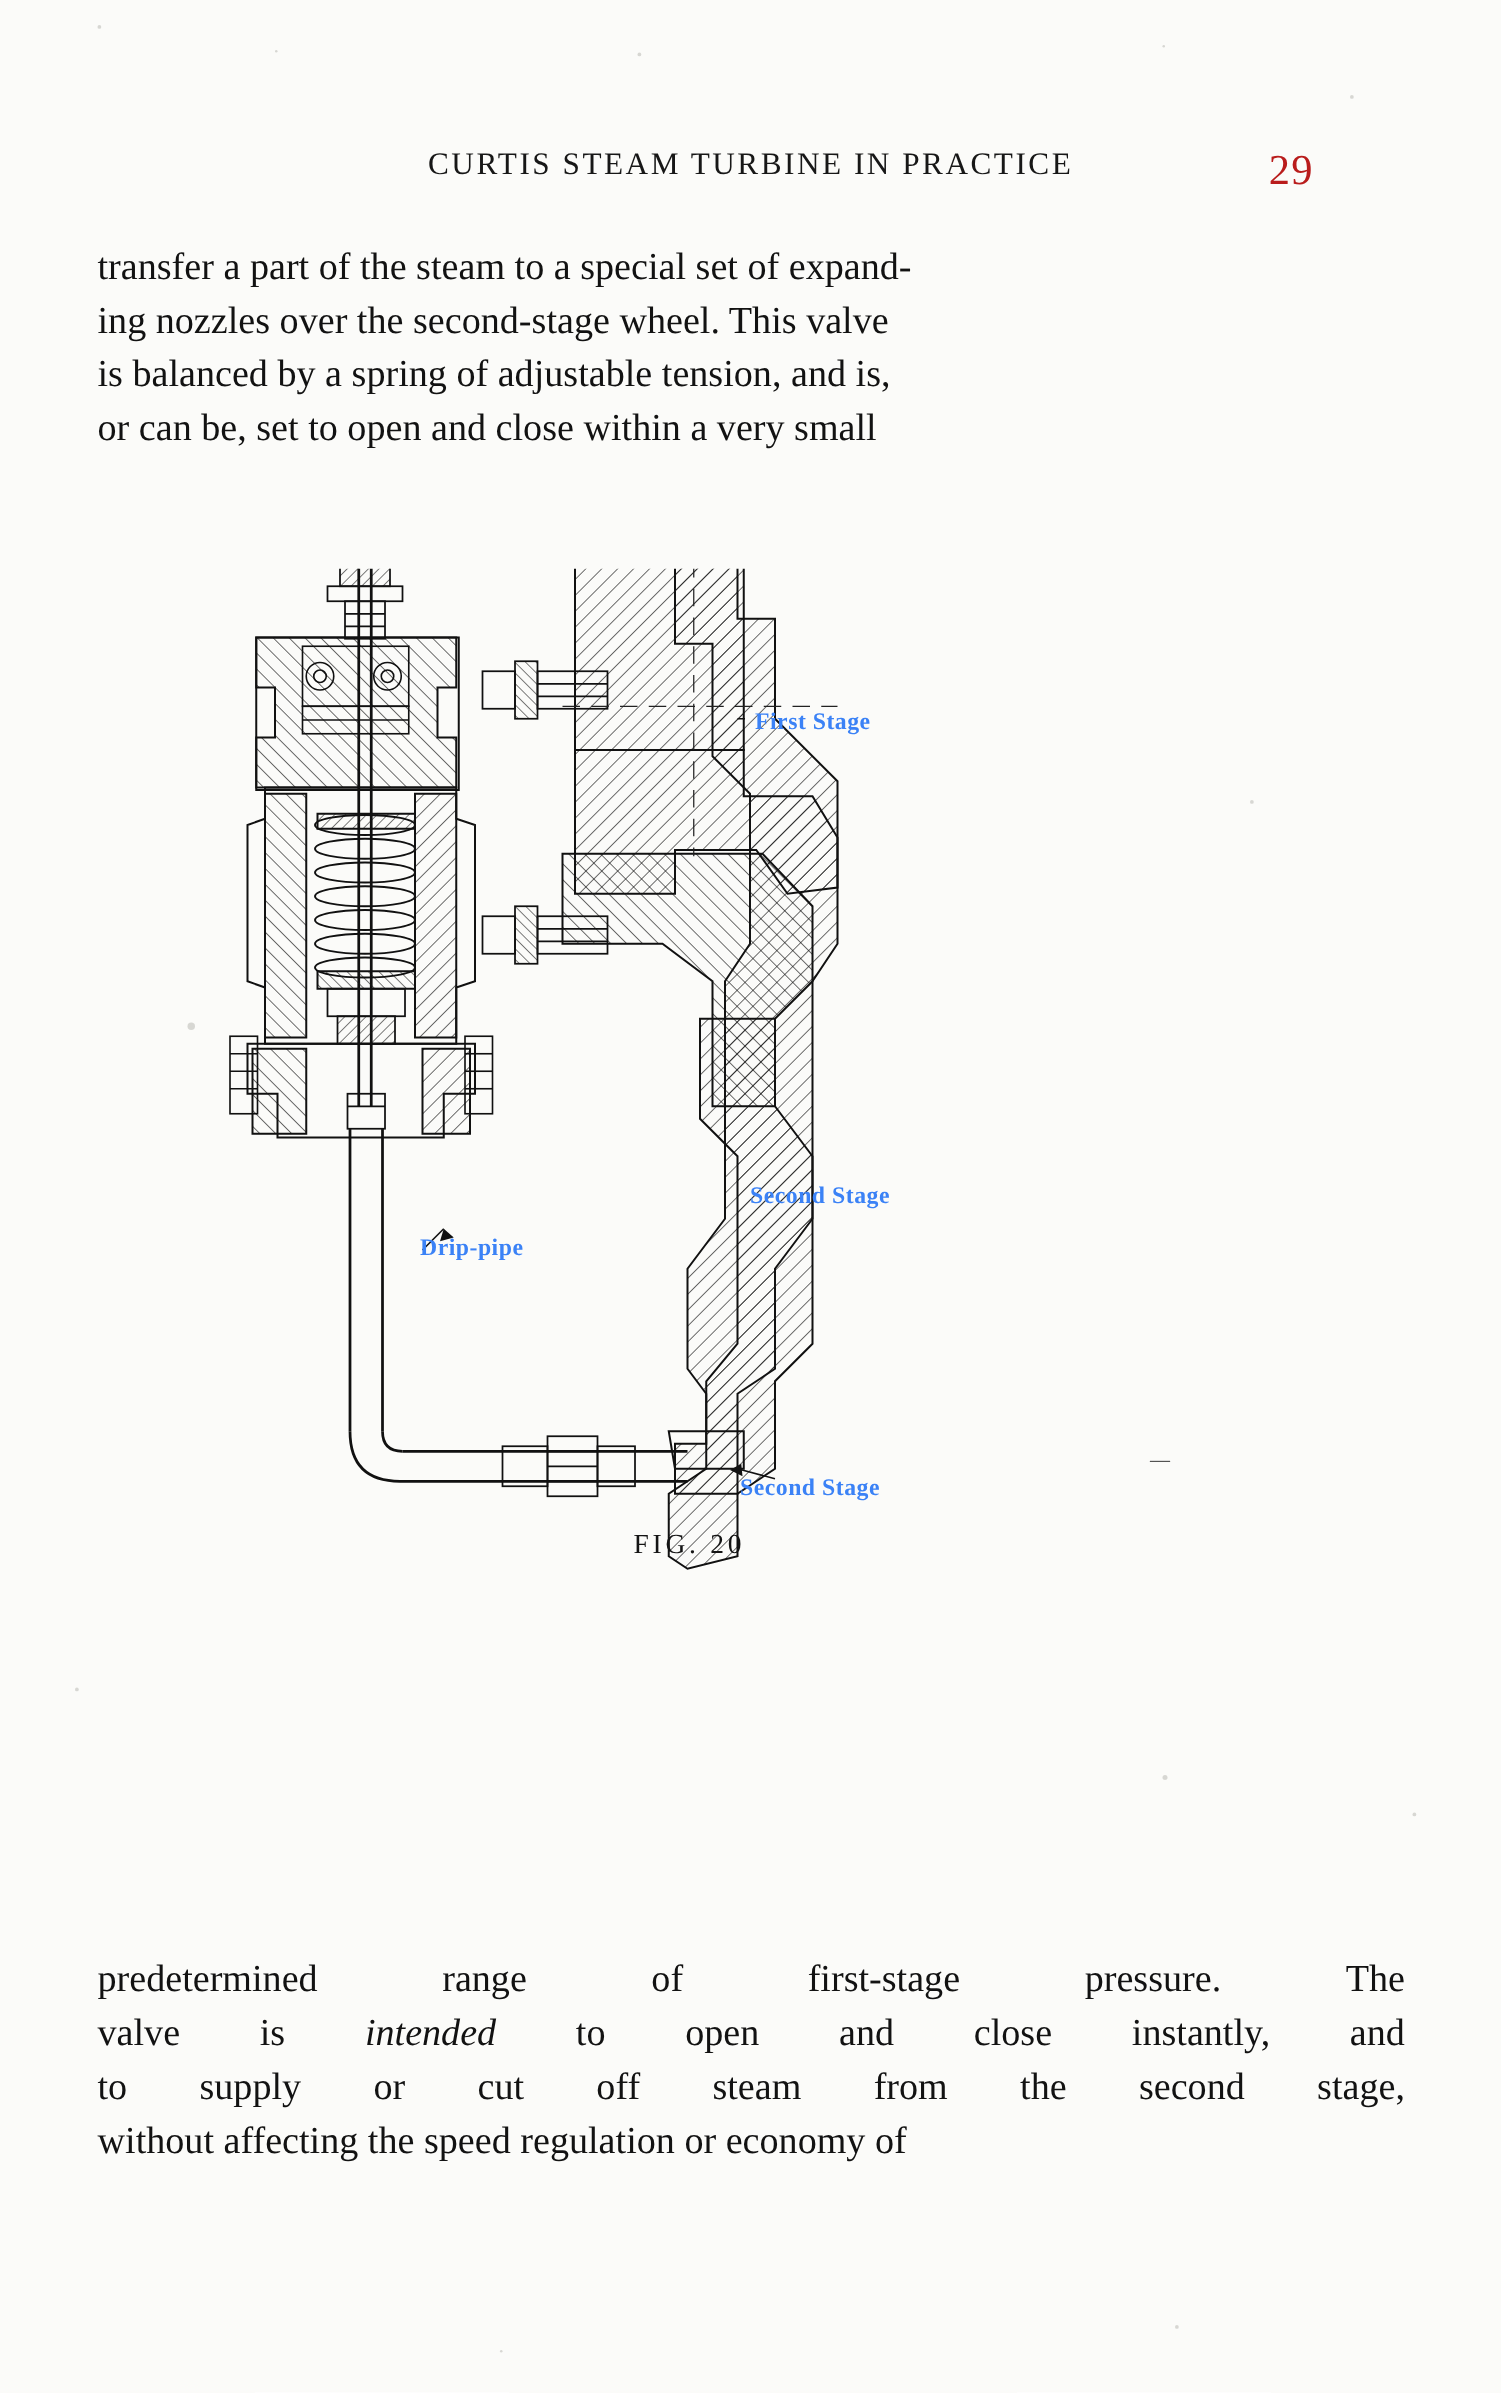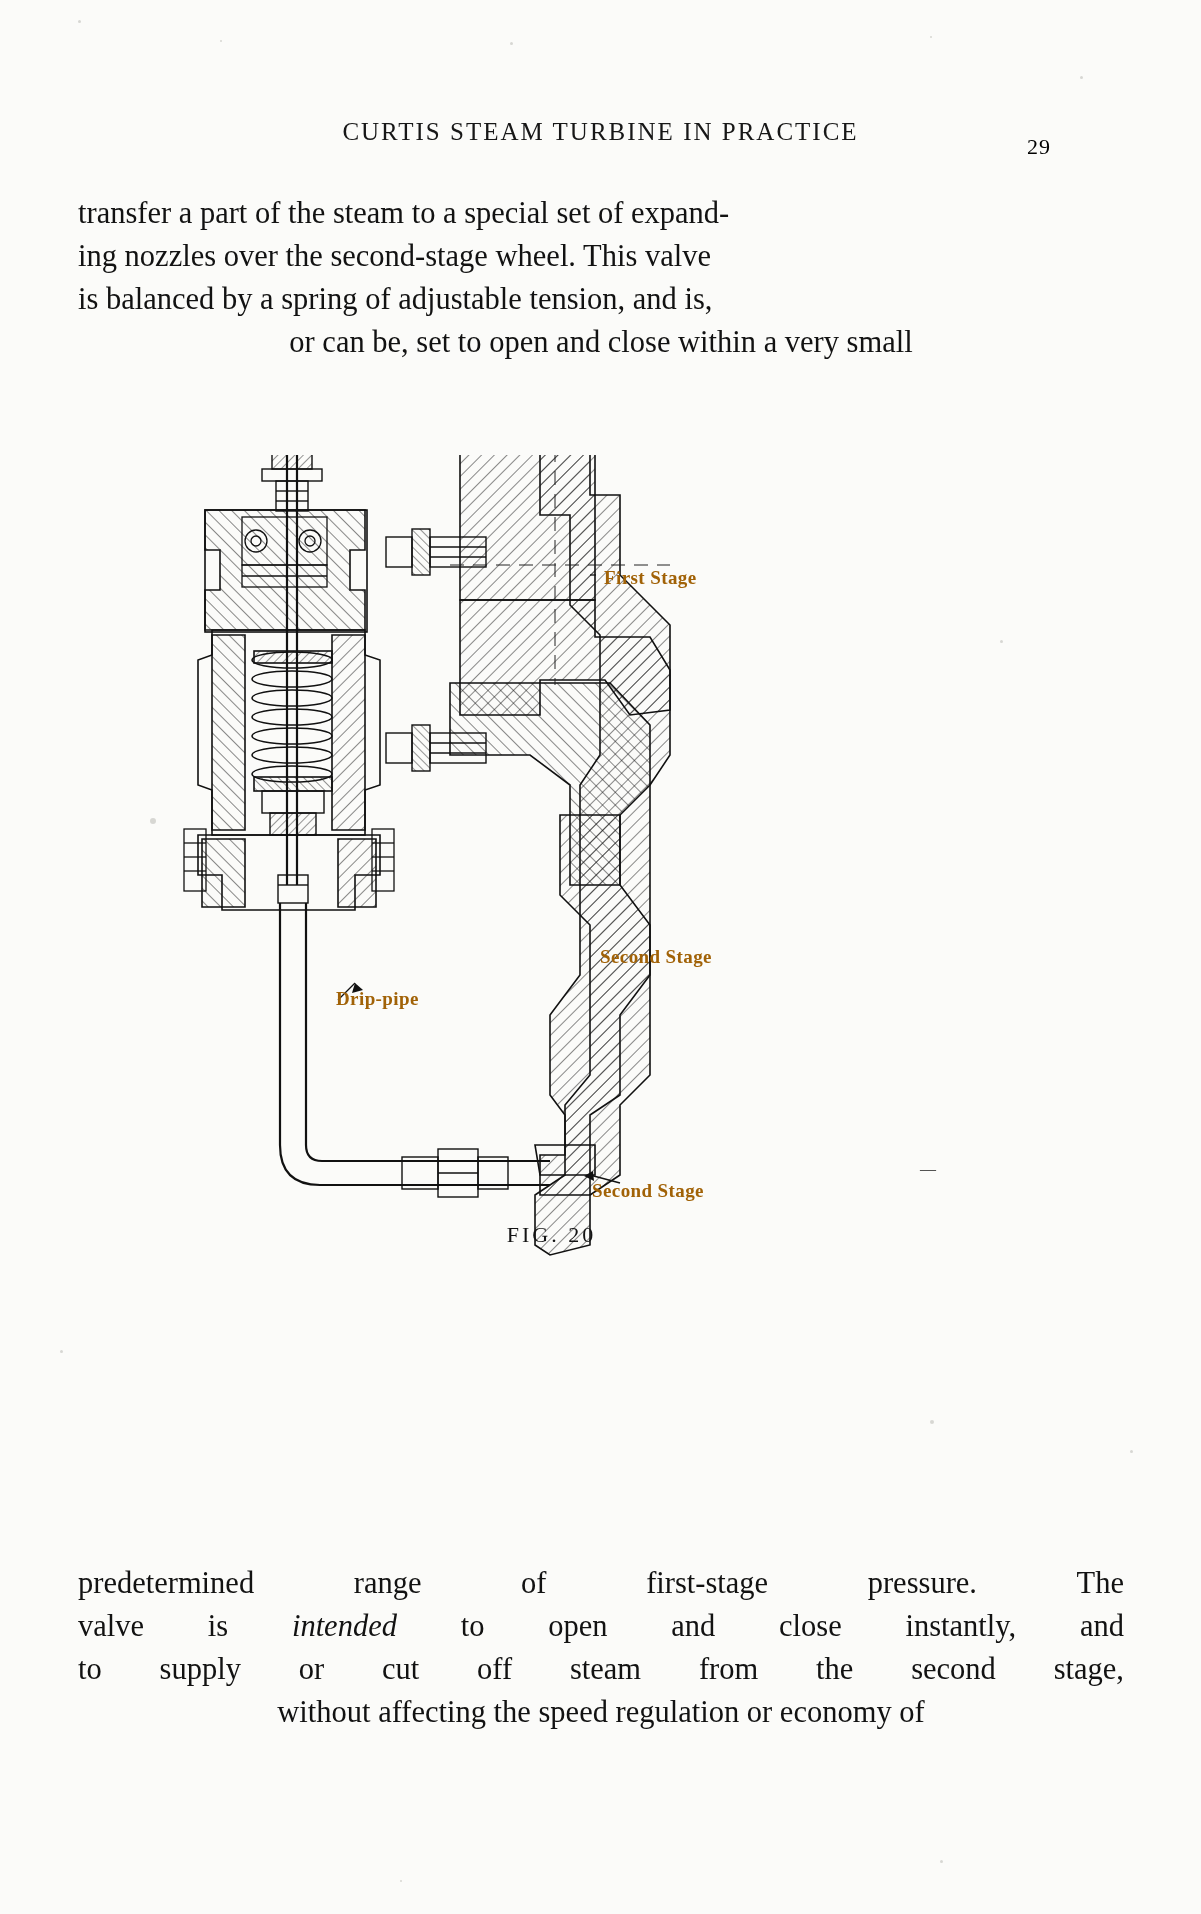--- a/index.html
+++ b/index.html
@@ -39,40 +39,39 @@
     font-family: "Liberation Serif", serif;
     font-size: 25px;
     letter-spacing: 2.0px;
     color: #171717;
     display: inline-block;
   }
   .page-number {
     position: absolute;
     top: 118px;
     right: 150px;
-    font-size: 22px;
+    font-size: 34px;
     letter-spacing: 1px;
-    color: #000000;
-    margin-top: 16px;
+    color: #b91c1c;
   }
 
   .para {
     position: absolute;
     left: 78px;
     width: 1046px;
     font-size: 30.5px;
     line-height: 43px;
     color: #121212;
     text-align: justify;
   }
   .para div {
     white-space: nowrap;
   }
   .para .lastline {
-    text-align: center;
+    text-align: left;
   }
   .para-top { top: 192px; }
   .para-bottom { top: 1562px; }
 
   .justified {
     display: flex;
     justify-content: space-between;
   }
   .justified > span { display: inline-block; }
 
@@ -96,21 +95,21 @@
     letter-spacing: 3px;
     color: #141414;
   }
 
   .fig-label {
     position: absolute;
     font-family: "Liberation Serif", serif;
     font-weight: bold;
     font-size: 19px;
     letter-spacing: .4px;
-    color: #a16207;
+    color: #3b82f6;
     white-space: nowrap;
   }
   .lbl-first  { left: 604px; top: 567px; }
   .lbl-second { left: 600px; top: 946px; }
   .lbl-third  { left: 592px; top: 1180px; }
   .lbl-drip   { left: 336px; top: 988px; font-weight: bold; }
 
   .mark {
     position: absolute;
     color: #333;

